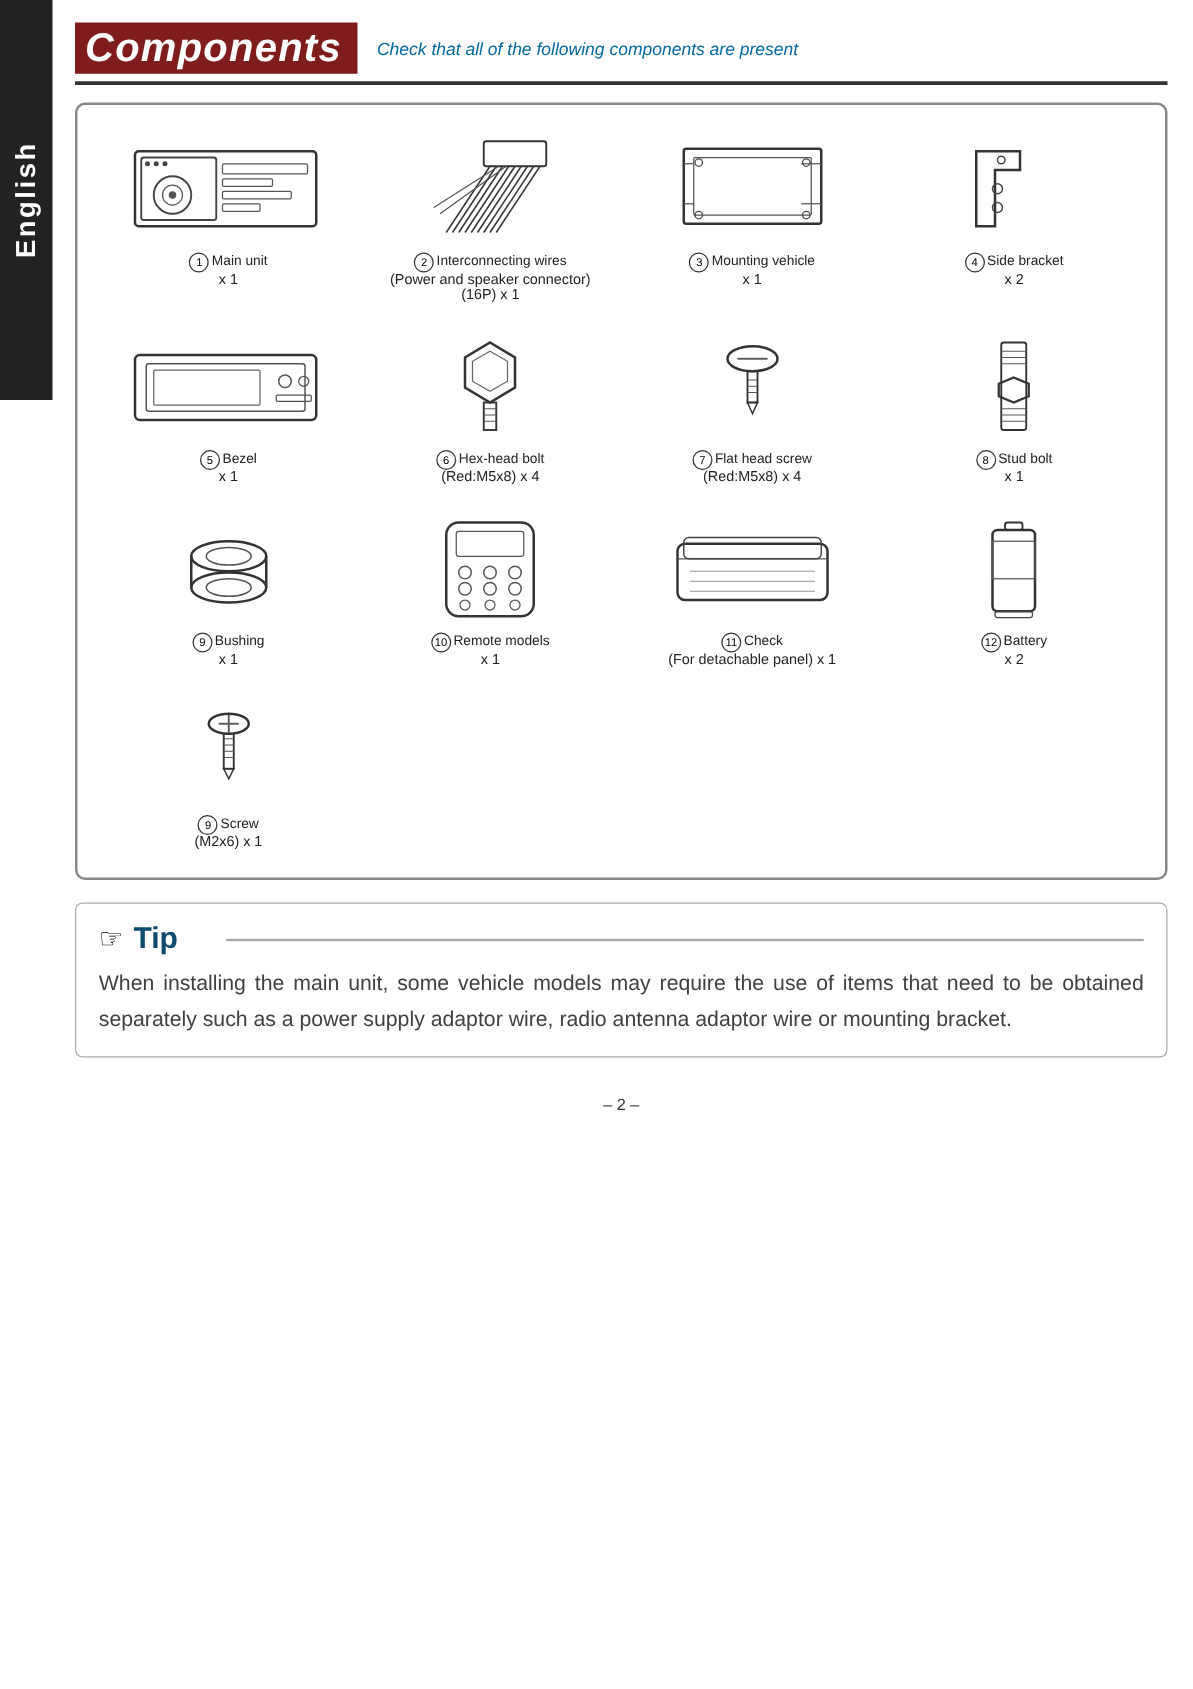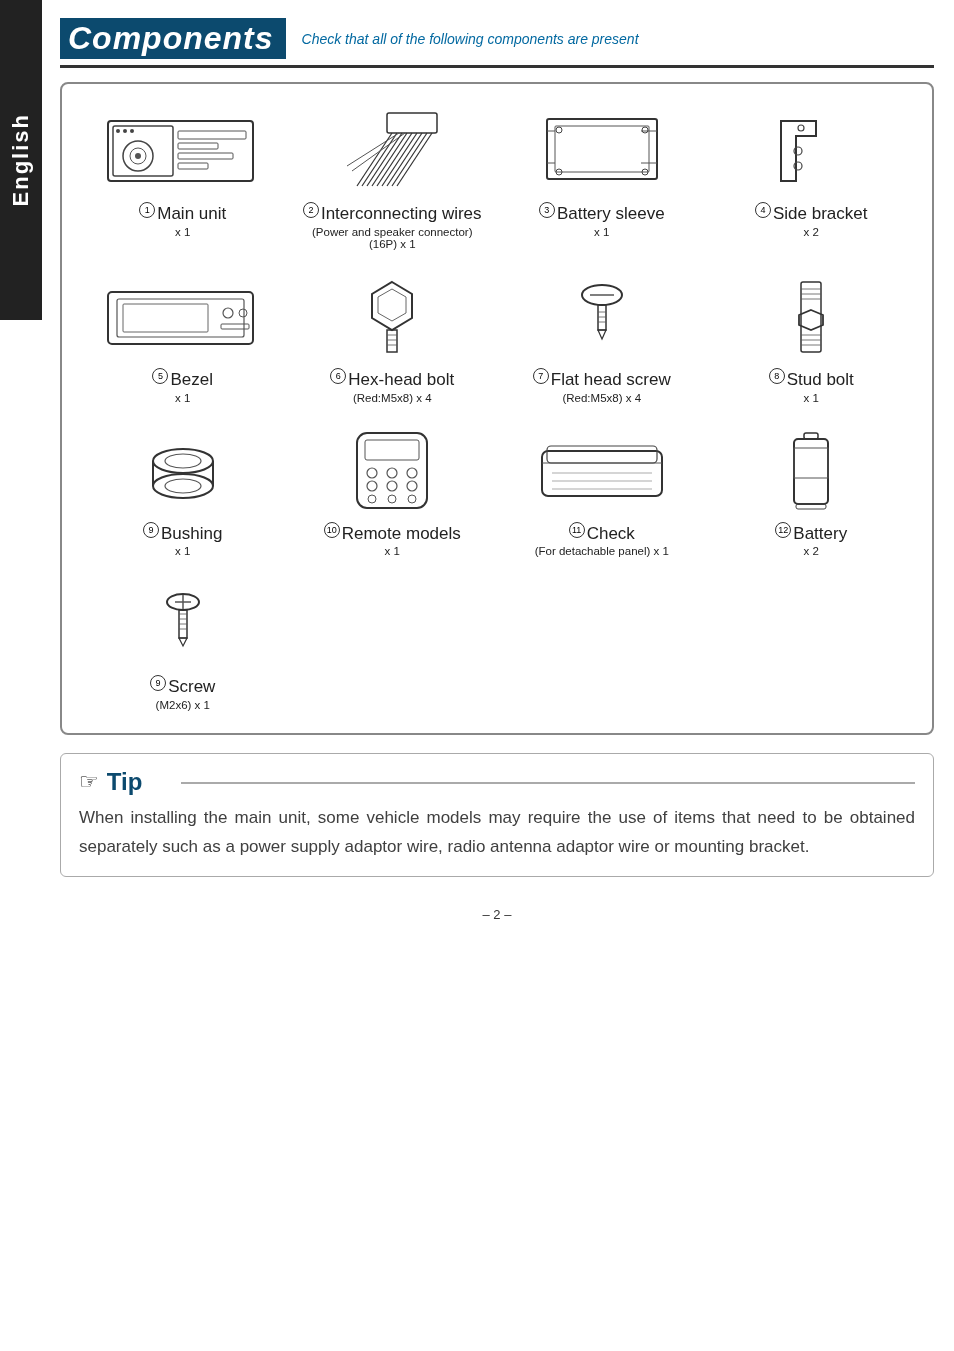--- a/index.html
+++ b/index.html
@@ -41,21 +41,21 @@
 
     
     .header {
       display: flex;
       align-items: center;
       border-bottom: 3px solid #333;
       padding-bottom: 6px;
       margin-bottom: 14px;
     }
     .header-title-box {
-      background: #0c4a6e;
+      background: #7f1d1d;
       padding: 2px 12px 2px 8px;
       margin-right: 16px;
     }
     .header-title {
       font-size: 32px;
       font-style: italic;
       font-weight: bold;
       color: #fff;
       letter-spacing: 1px;
     }
@@ -90,21 +90,21 @@
     .component-image {
       width: 100%;
       height: 90px;
       display: flex;
       align-items: center;
       justify-content: center;
       margin-bottom: 6px;
     }
 
     .component-label {
-      font-size: 17px;
+      font-size: 11px;
       text-align: center;
       line-height: 1.4;
       color: #222;
     }
 
     .component-qty {
       font-size: 11.5px;
       text-align: center;
       color: #222;
     }
@@ -265,21 +265,21 @@
             <line x1="104" y1="52" x2="120" y2="52" stroke="#555" stroke-width="1"></line>
 
             <circle cx="22" cy="19" r="3" fill="none" stroke="#444" stroke-width="1"></circle>
             <circle cx="108" cy="19" r="3" fill="none" stroke="#444" stroke-width="1"></circle>
             <circle cx="22" cy="61" r="3" fill="none" stroke="#444" stroke-width="1"></circle>
             <circle cx="108" cy="61" r="3" fill="none" stroke="#444" stroke-width="1"></circle>
           </svg>
         </div>
         <div class="label-row">
           <span class="num-circle">3</span>
-          <span class="component-label">Battery sleeve</span>
+          <span class="component-label">Mounting vehicle</span>
         </div>
         <div class="component-qty">x 1</div>
       </div>
 
       <div class="component-item">
         <div class="component-image">
           <svg width="100" height="80" viewBox="0 0 100 80">
 
             <polygon points="20,10 55,10 55,25 35,25 35,70 20,70" fill="none" stroke="#333" stroke-width="2"></polygon>
 

